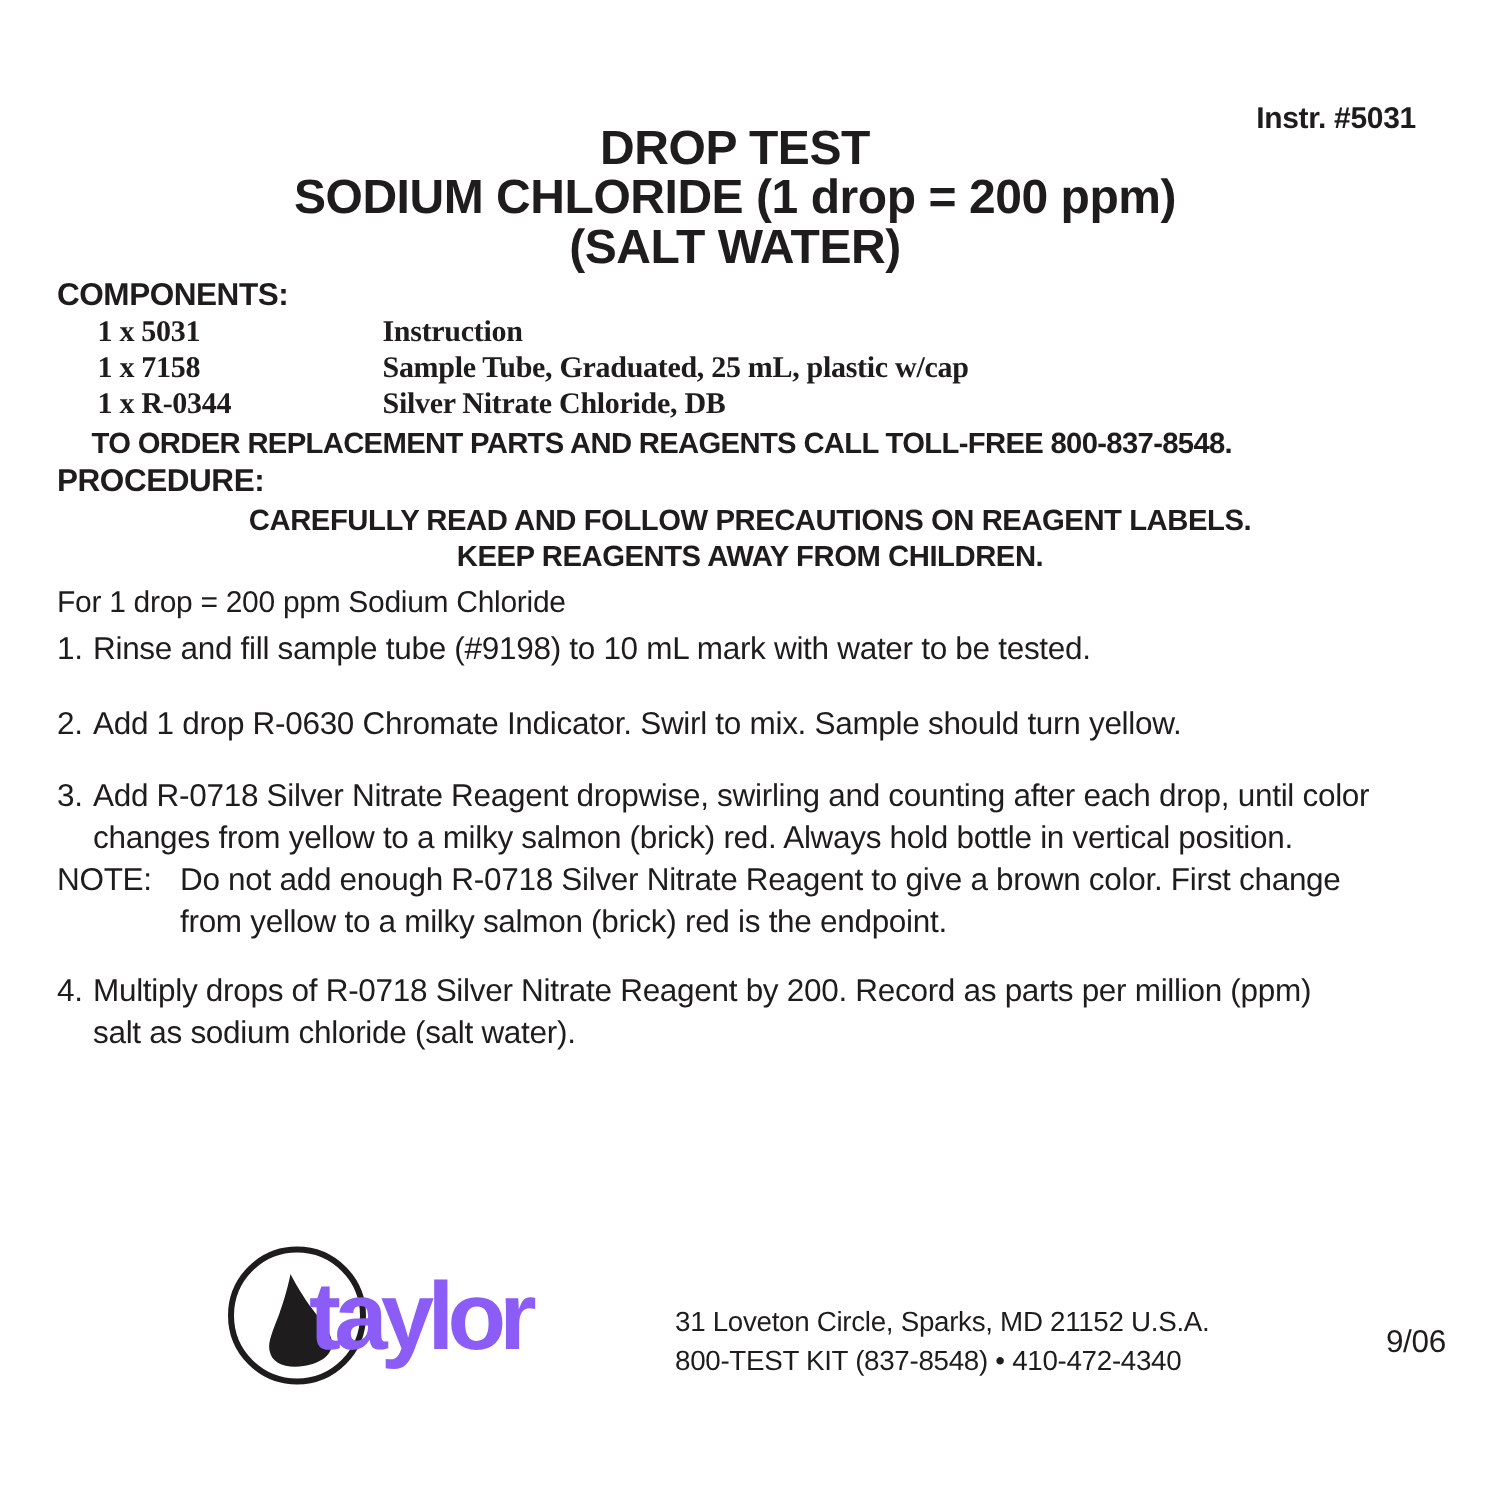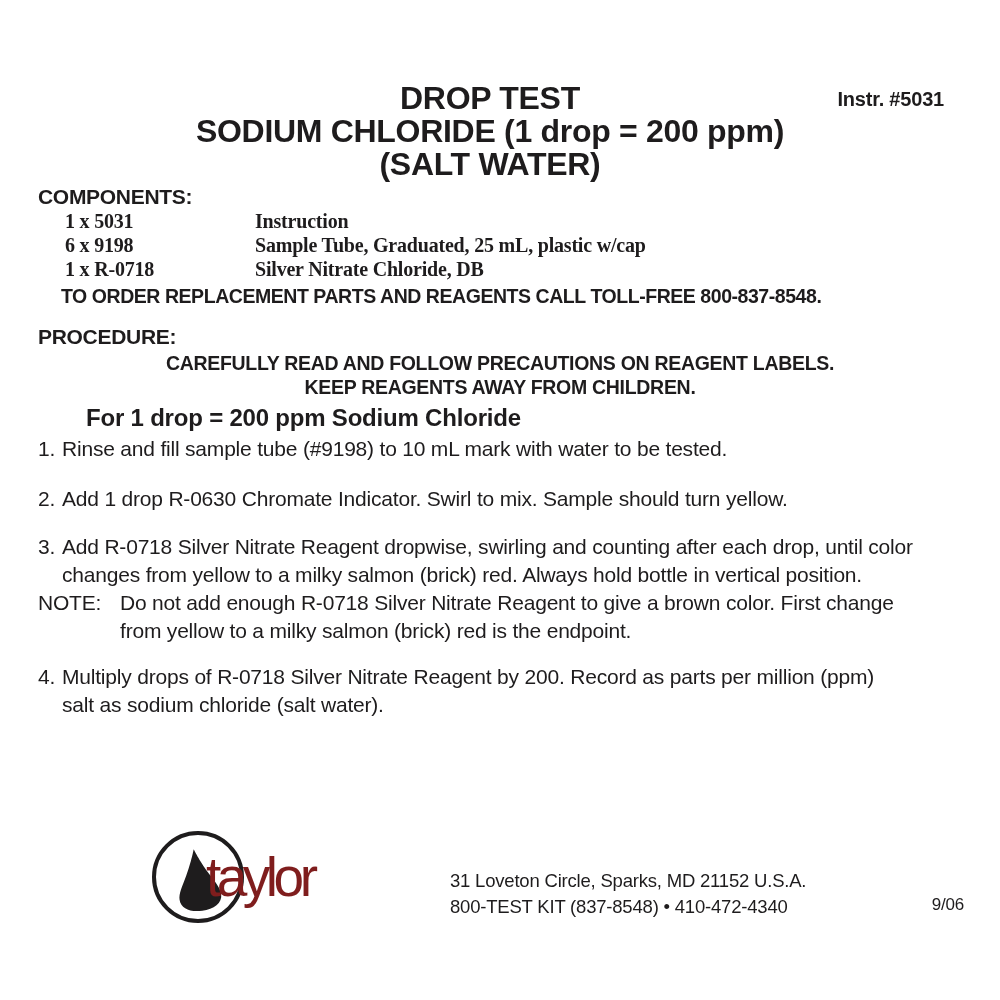--- a/index.html
+++ b/index.html
@@ -24,21 +24,21 @@
   }
   .title-line {
     font-size: 32px;
     font-weight: bold;
     line-height: 33px;
     letter-spacing: -0.3px;
     white-space: nowrap;
   }
   .instr {
     position: absolute;
-    top: 88px;
+    top: 68px;
     right: 18px;
     font-size: 20px;
     font-weight: bold;
     letter-spacing: -0.2px;
   }
 
   
   .sec-heading {
     font-size: 21px;
     font-weight: bold;
@@ -65,38 +65,37 @@
   
   .order-notice {
     margin-top: 3px;
     font-size: 19.5px;
     font-weight: bold;
     line-height: 24px;
     letter-spacing: -0.45px;
     white-space: nowrap;
     margin-left: 23px;
   }
-  .procedure-heading { margin-top: 17px; }
+  .procedure-heading { margin-top: 1px; }
   .warning {
     margin-top: 2px;
     text-align: center;
     font-size: 19.5px;
     font-weight: bold;
     line-height: 24px;
     letter-spacing: -0.3px;
     white-space: nowrap;
   }
   .warning + .warning { margin-top: 0; }
   .subheading {
     margin-top: 7px;
-    font-size: 24px;
-    font-weight: bold;
-    line-height: 24px;
-    letter-spacing: -0.2px;
-    margin-left: 48px;
+    font-size: 20px;
+    font-weight: normal;
+    line-height: 24px;
+    letter-spacing: -0.2px;
   }
 
   
   .step { display: flex; font-size: 21px; line-height: 28px; letter-spacing: -0.2px; }
   .step-num { width: 24px; flex: 0 0 24px; }
   .step-text { flex: 1; }
   .step-1 { margin-top: 5px; }
   .step-2 { margin-top: 22px; }
   .step-3 { margin-top: 20px; }
   .step-4 { margin-top: 18px; }
@@ -110,29 +109,29 @@
   .logo { position: absolute; left: 152px; top: 0; display: flex; align-items: flex-start; }
   .logo-circle {
     width: 92px; height: 92px;
     border: 4px solid #1e1c1d;
     border-radius: 50%;
     background: #ffffff;
     display: flex; align-items: center; justify-content: center;
   }
   .logo-drop { margin-top: 6px; }
   .logo-word {
-    font-size: 55px;
-    font-weight: normal;
+    font-size: 64px;
+    font-weight: bold;
     letter-spacing: -4.5px;
     line-height: 92px;
     margin-left: -38px;
-    color: #7f1d1d;
+    color: #8b5cf6;
   }
   .address { position: absolute; left: 450px; top: 37px; font-size: 18.5px; line-height: 26px; letter-spacing: -0.2px; }
-  .revision { position: absolute; right: 36px; top: 64px; font-size: 17px; letter-spacing: -0.2px; }
+  .revision { position: absolute; right: 36px; top: 52px; font-size: 21px; letter-spacing: -0.2px; }
 </style>
 </head>
 <body>
 
 <div class="page">
   <div class="content">
 
     <div class="header">
       <div class="instr">Instr. #5031</div>
       <div class="title-line">DROP TEST</div>
@@ -141,25 +140,25 @@
     </div>
 
     <div class="components">
       <div class="sec-heading">COMPONENTS:</div>
       <div class="comp-list">
         <div class="comp-row">
           <div class="comp-qty">1 x 5031</div>
           <div class="comp-desc">Instruction</div>
         </div>
         <div class="comp-row">
-          <div class="comp-qty">6 x 9198</div>
+          <div class="comp-qty">1 x 7158</div>
           <div class="comp-desc">Sample Tube, Graduated, 25 mL, plastic w/cap</div>
         </div>
         <div class="comp-row">
-          <div class="comp-qty">1 x R-0718</div>
+          <div class="comp-qty">1 x R-0344</div>
           <div class="comp-desc">Silver Nitrate Chloride, DB</div>
         </div>
       </div>
     </div>
 
     <div class="order-notice">TO ORDER REPLACEMENT PARTS AND REAGENTS CALL TOLL-FREE 800-837-8548.</div>
 
     <div class="sec-heading procedure-heading">PROCEDURE:</div>
     <div class="warning">CAREFULLY READ AND FOLLOW PRECAUTIONS ON REAGENT LABELS.</div>
     <div class="warning">KEEP REAGENTS AWAY FROM CHILDREN.</div>

